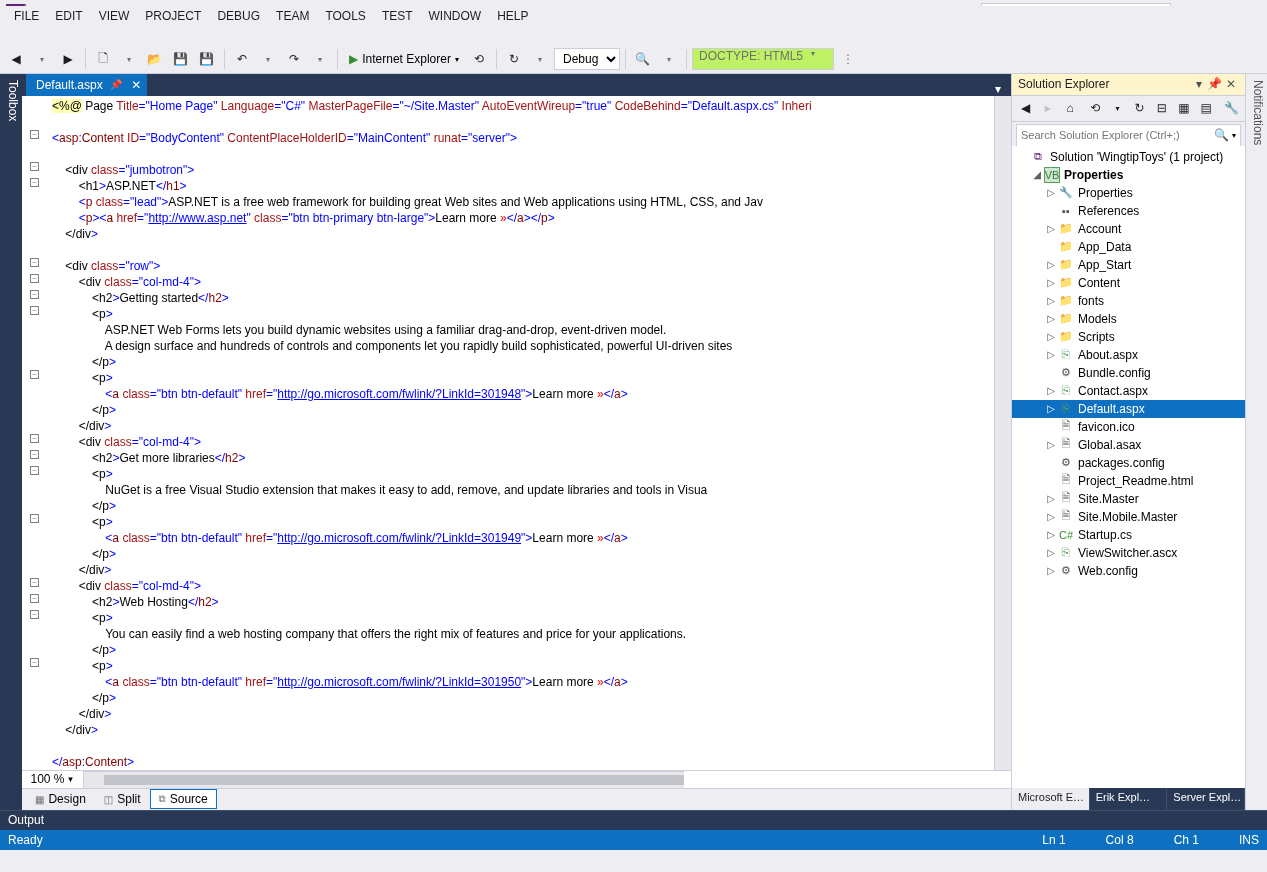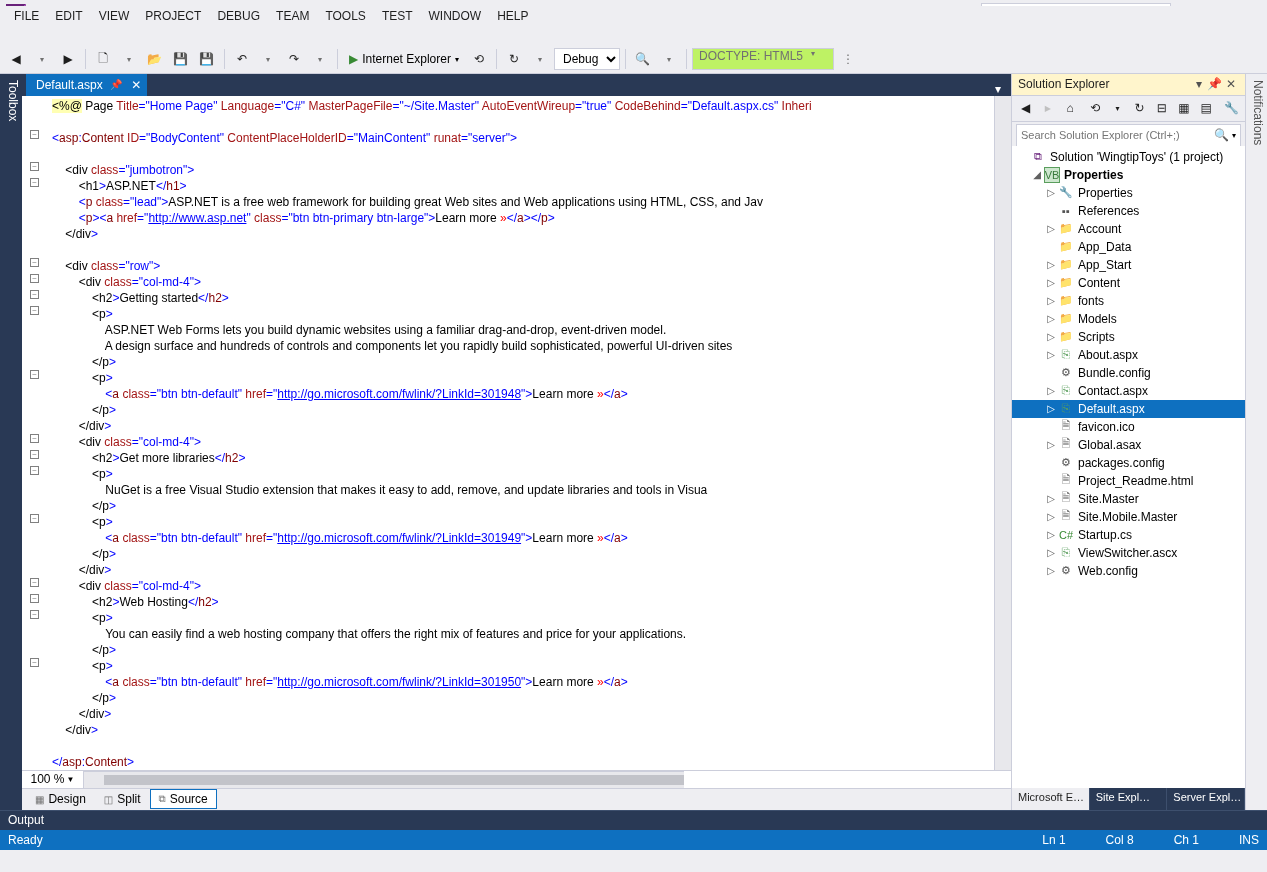--- a/index.html
+++ b/index.html
@@ -303,21 +303,21 @@
         <div class="tree-row ind3"><span class="exp"></span><span class="ticon ic-config">⚙</span>packages.config</div>
         <div class="tree-row ind3"><span class="exp"></span><span class="ticon ic-file">🗎</span>Project_Readme.html</div>
         <div class="tree-row ind3"><span class="exp">▷</span><span class="ticon ic-file">🗎</span>Site.Master</div>
         <div class="tree-row ind3"><span class="exp">▷</span><span class="ticon ic-file">🗎</span>Site.Mobile.Master</div>
         <div class="tree-row ind3"><span class="exp">▷</span><span class="ticon ic-cs">C#</span>Startup.cs</div>
         <div class="tree-row ind3"><span class="exp">▷</span><span class="ticon ic-aspx">⎘</span>ViewSwitcher.ascx</div>
         <div class="tree-row ind3"><span class="exp">▷</span><span class="ticon ic-config">⚙</span>Web.config</div>
       </div>
     <div class="sol-bottom-tabs">
       <div class="tab active">Microsoft E…</div>
-      <div class="tab">Site Expl…</div>
+      <div class="tab">Erik Expl…</div>
       <div class="tab">Server Expl…</div>
     </div>
   </div>
 
   <div class="notif-tab">Notifications</div>
 </div>
 
 <div class="output-bar">
   <span>Output</span>
 </div>

